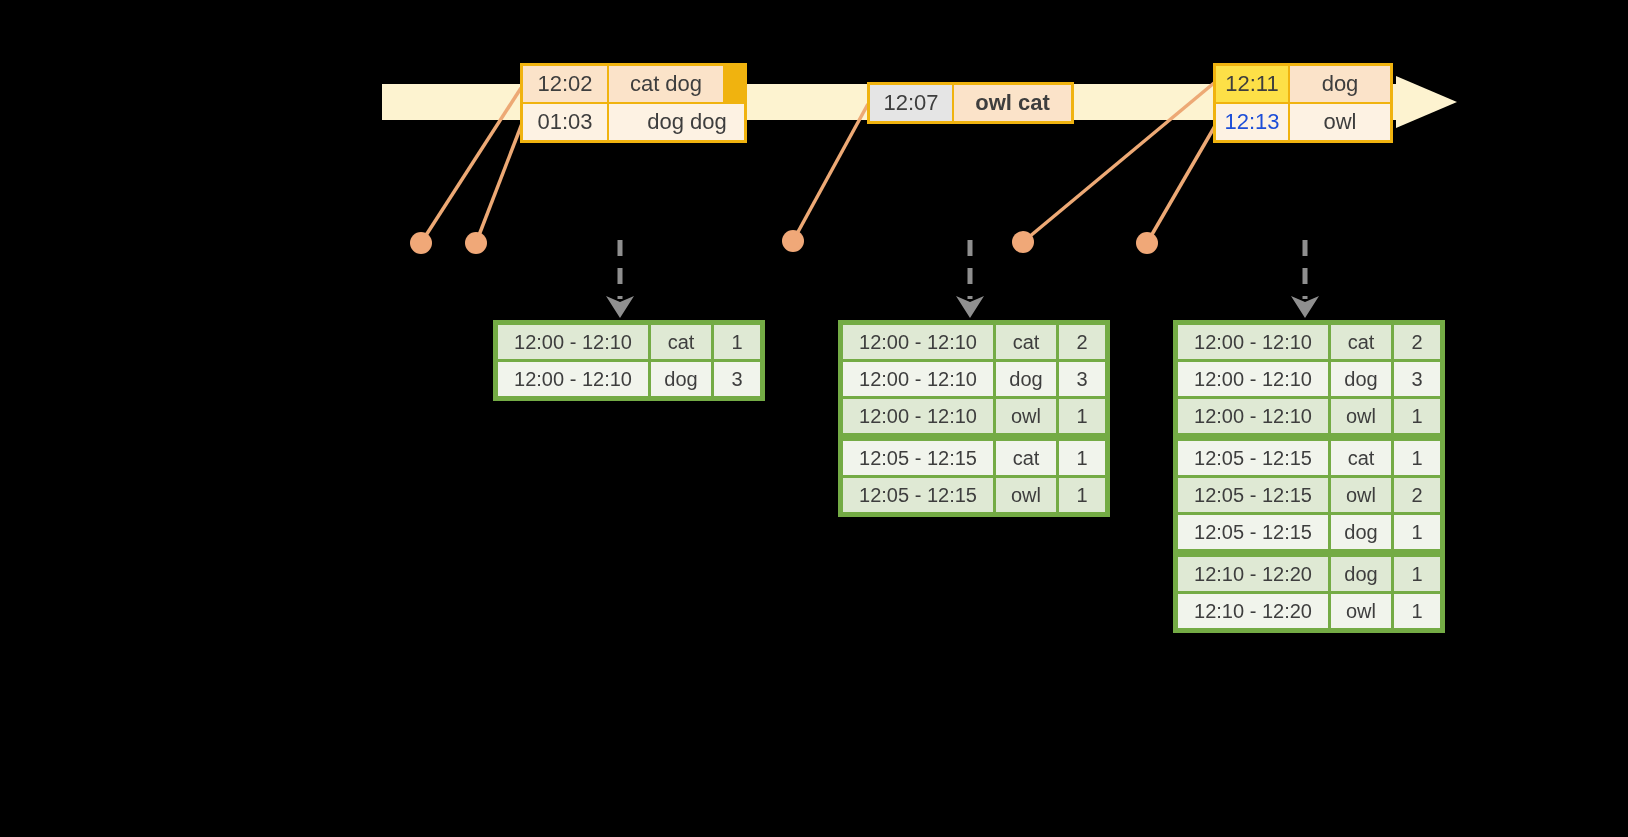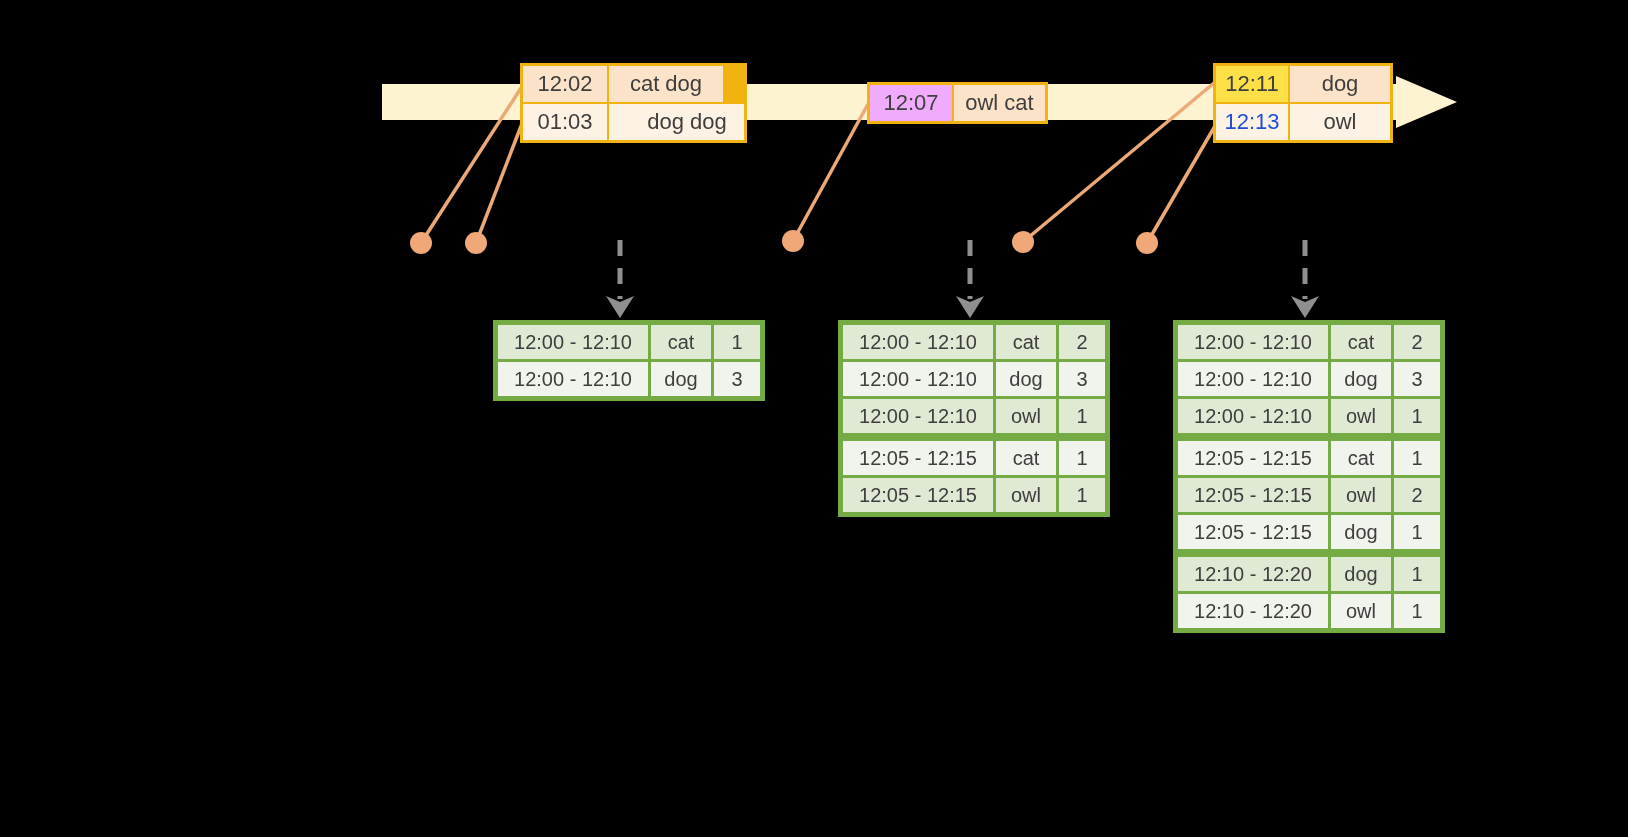--- a/index.html
+++ b/index.html
@@ -101,22 +101,22 @@
           <div class="event-cell" style="width: 84px; background: rgb(251, 227, 201); color: rgb(62, 62, 62);">12:02</div>
           <div class="event-cell" style="width: 114px; background: rgb(251, 227, 201); color: rgb(62, 62, 62);">cat dog</div>
         </div>
         <div class="event-row">
           <div class="event-cell" style="width: 84px; background: rgb(253, 242, 227); color: rgb(62, 62, 62);">01:03</div>
           <div class="event-cell" style="width: 114px; background: rgb(253, 242, 227); color: rgb(62, 62, 62); padding-left: 21px;">dog dog</div>
         </div>
       </div>
       <div class="event-table" style="left: 867px; top: 82px; background: rgb(240, 179, 15);">
         <div class="event-row">
-          <div class="event-cell" style="width: 82px; background: #f0abfc; color: rgb(62, 62, 62);">12:07</div>
-          <div class="event-cell" style="width: 91px; background: rgb(251, 227, 201); color: rgb(62, 62, 62);">owl cat</div>
+          <div class="event-cell" style="width: 82px; background: #e5e5e5; color: rgb(62, 62, 62);">12:07</div>
+          <div class="event-cell" style="width: 117px; background: rgb(251, 227, 201); color: rgb(62, 62, 62); font-weight: bold;">owl cat</div>
         </div>
       </div>
       <div class="event-table" style="left: 1213px; top: 63px; background: rgb(240, 179, 15);">
         <div class="event-row">
           <div class="event-cell" style="width: 72px; background: #fde047; color: rgb(62, 62, 62);">12:11</div>
           <div class="event-cell" style="width: 100px; background: rgb(251, 227, 201); color: rgb(62, 62, 62);">dog</div>
         </div>
         <div class="event-row">
           <div class="event-cell" style="width: 72px; background: rgb(253, 242, 227); color: #1d4ed8;">12:13</div>
           <div class="event-cell" style="width: 100px; background: rgb(253, 242, 227); color: rgb(62, 62, 62);">owl</div>

